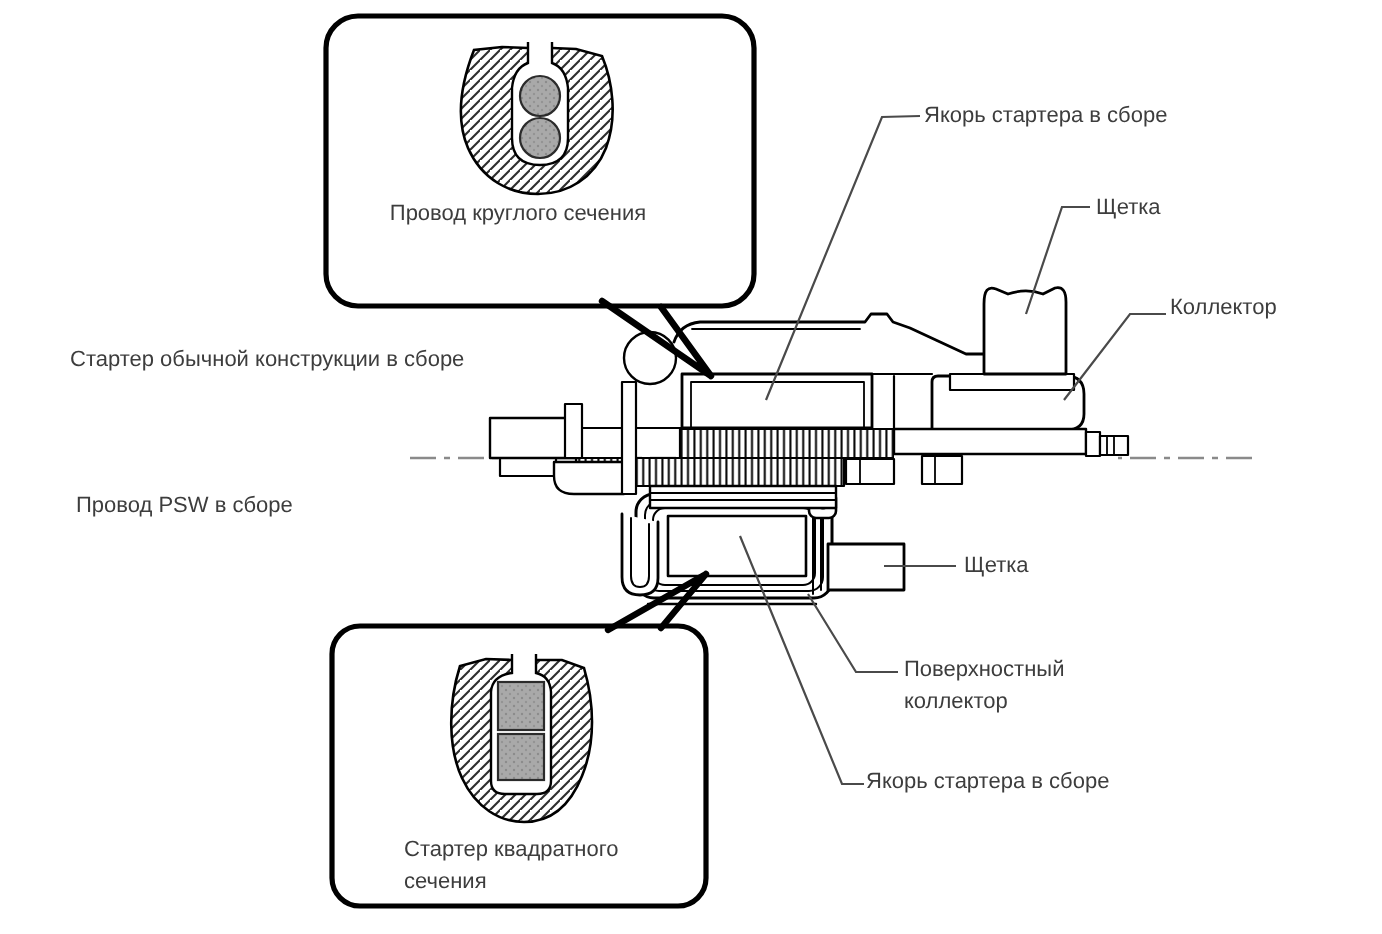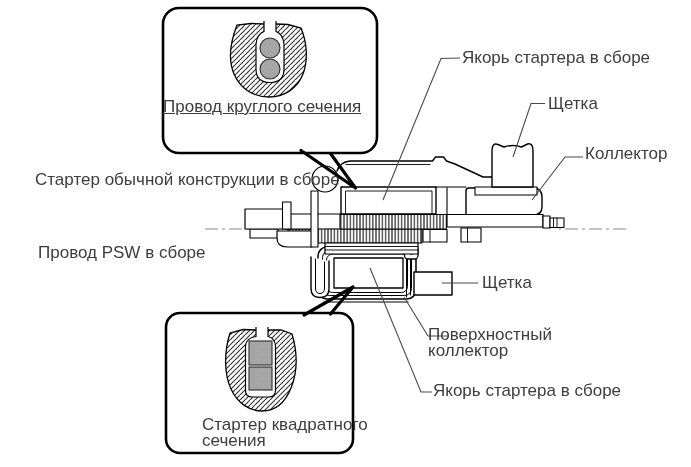--- a/index.html
+++ b/index.html
@@ -6,27 +6,27 @@
   #figure{
     position:relative;
     width:691px;height:467px;
     background:#fff;
     overflow:hidden;
     font-family:"Liberation Sans",sans-serif;
   }
   #figure svg{position:absolute;left:0;top:0;}
   .lbl{
     position:absolute;
-    font-size:17px;
+    font-size:11px;
     line-height:16px;
     color:#3d3d3d;
     white-space:nowrap;
   }
   .lbl.multiline{white-space:pre-line;}
-  .lbl.centered{text-align:center;white-space:nowrap;text-decoration:underline;}
+  .lbl.centered{text-align:center;white-space:nowrap;}
 </style>
 </head>
 <body>
 
 <div id="figure">
 
   <svg width="691" height="467" viewBox="0 0 691 467">
     <defs>
       <pattern id="vhatch" width="3.2" height="8" patternUnits="userSpaceOnUse">
         <rect width="3.2" height="8" fill="#ffffff"></rect>
@@ -145,21 +145,21 @@
   <div class="lbl" style="left:38px;top:245px">Провод PSW в сборе</div>
 
   <div class="lbl" style="left:462px;top:50px">Якорь стартера в сборе</div>
 
   <div class="lbl" style="left:548px;top:96px">Щетка</div>
 
   <div class="lbl" style="left:585px;top:146px">Коллектор</div>
 
   <div class="lbl" style="left:482px;top:275px">Щетка</div>
 
-  <div class="lbl multiline" style="left:428px;top:327px">Поверхностный
+  <div class="lbl multiline" style="left:452px;top:327px">Поверхностный
 коллектор</div>
 
   <div class="lbl" style="left:433px;top:383px">Якорь стартера в сборе</div>
 
   <div class="lbl centered" style="left:163px;top:99px;width:192px">Провод круглого сечения</div>
 
   <div class="lbl multiline" style="left:202px;top:417px">Стартер квадратного
 сечения</div>
 
 </div>

